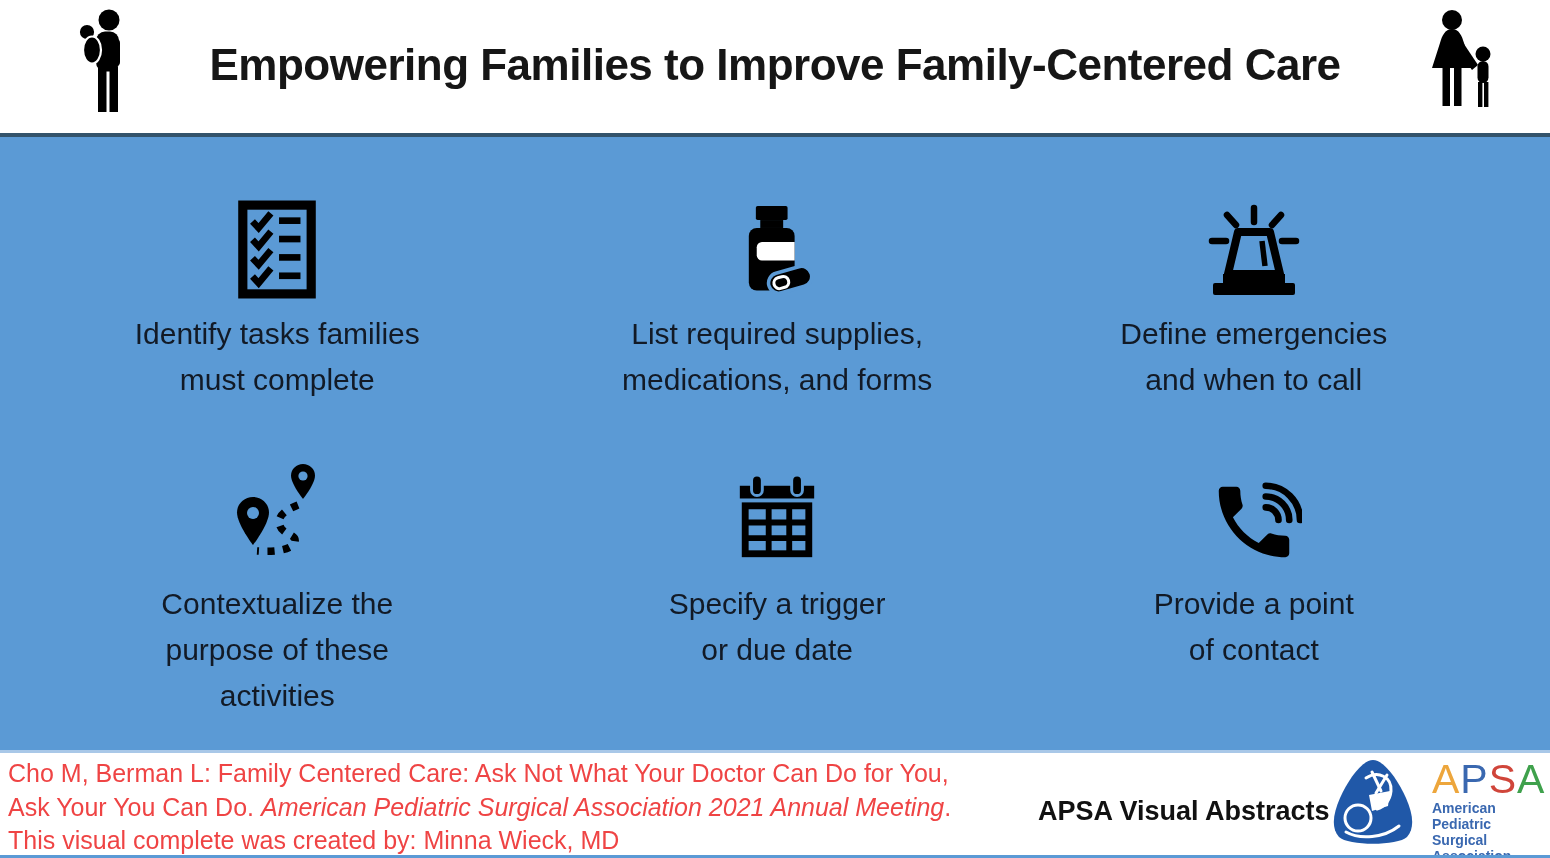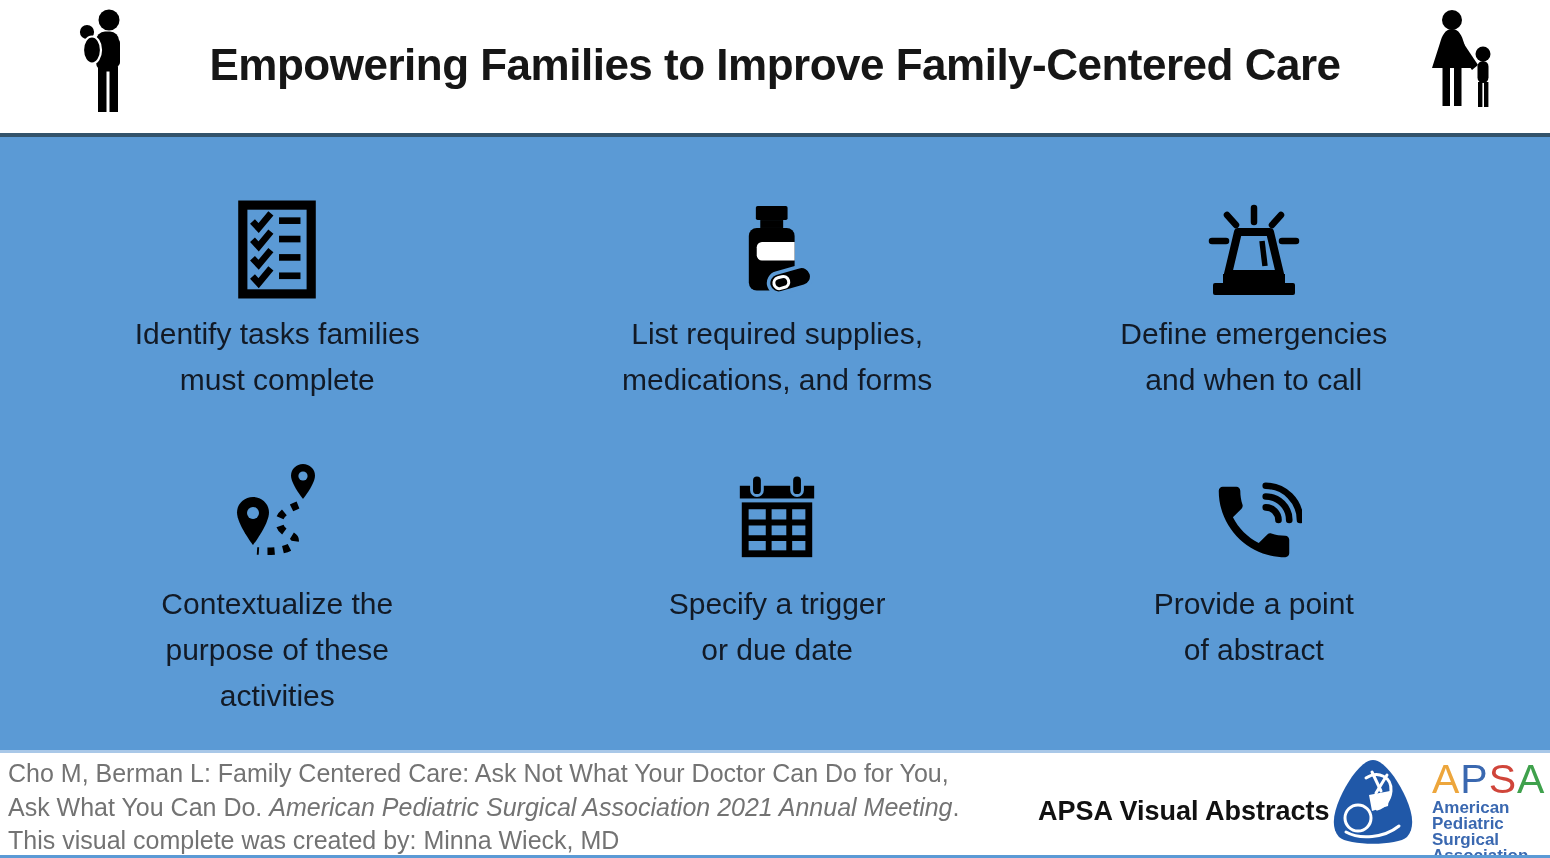--- a/index.html
+++ b/index.html
@@ -33,30 +33,30 @@
   .row2{top:320px;}
   .cell{display:flex;flex-direction:column;align-items:center;}
   .cell-1{width:35%;}
   .cell-2{width:29.5%;}
   .cell-3{width:32%;}
   .icon-box{height:112px;display:flex;align-items:flex-end;justify-content:center;margin-bottom:12px;}
   .caption{font-size:30px;line-height:46px;color:var(--text-dark);text-align:center;white-space:pre-line;}
 
   
   .footer{position:absolute;top:756px;left:0;width:100%;height:102px;background:#fff;}
-  .citation{position:absolute;left:8px;top:1px;width:1020px;font-size:25px;line-height:33.5px;color:#737373;}
+  .citation{position:absolute;left:8px;top:1px;width:1020px;font-size:25px;line-height:33.5px;color:#ef4444;}
   .italic{font-style:italic;margin-top:8px;}
   .brand-label{position:absolute;left:1038px;top:40px;font-size:27px;font-weight:700;color:#111;}
   .emblem{position:absolute;left:1322px;top:0px;}
   .apsa-block{position:absolute;left:1432px;top:2px;width:118px;}
   .apsa-letters{font-size:41px;line-height:42px;font-weight:400;letter-spacing:1px;}
   .apsa-letters span{display:inline-block;}
   .ltr-1{color:var(--apsa-a1);} .ltr-2{color:var(--apsa-p);}
   .ltr-3{color:var(--apsa-s);} .ltr-4{color:var(--apsa-a2);}
-  .org-line{font-size:17px;font-weight:700;color:var(--apsa-p);line-height:16px;}
+  .org-line{font-size:14px;font-weight:700;color:var(--apsa-p);line-height:16px;}
   .bottom-edge{position:absolute;bottom:0;left:0;width:100%;height:3px;background:var(--accent-blue);}
   svg{display:block;}
 </style>
 </head>
 <body>
 
 <div class="stage">
 
   <div class="header">
     <div class="hicon-left">
@@ -189,29 +189,29 @@
           <svg width="96" height="94" viewBox="0 0 48 48">
             <path d="M13.24 21.58c2.88 5.66 7.52 10.28 13.18 13.18l4.4-4.4c.54-.54 1.34-.72 2.04-.48 2.24.74 4.66 1.14 7.14 1.14 1.1 0 2 .9 2 2V40c0 1.1-.9 2-2 2-18.78 0-34-15.22-34-34 0-1.1.9-2 2-2h7c1.1 0 2 .9 2 2 0 2.5.4 4.9 1.14 7.14.22.7.06 1.48-.5 2.04l-4.4 4.4z" fill="#000"></path>
             <g fill="none" stroke="#000" stroke-width="3.4" stroke-linecap="round">
               <path d="M30 16.5 A6.5 6.5 0 0 1 36.5 23"></path>
               <path d="M30 11 A12 12 0 0 1 42 23"></path>
               <path d="M30 5.5 A17.5 17.5 0 0 1 47.5 23"></path>
             </g>
           </svg>
         </div>
         <div class="caption">Provide a point
-of abstract</div>
+of contact</div>
       </div>
     </div>
   </div>
 
   <div class="footer">
     <div class="citation">
       <div>Cho M, Berman L: Family Centered Care: Ask Not What Your Doctor Can Do for You,</div>
-      <div><span>Ask What You Can Do. </span><span class="italic">American Pediatric Surgical Association 2021 Annual Meeting</span><span>.</span></div>
+      <div><span>Ask Your You Can Do. </span><span class="italic">American Pediatric Surgical Association 2021 Annual Meeting</span><span>.</span></div>
       <div>This visual complete was created by: Minna Wieck, MD</div>
     </div>
 
     <div class="brand-label">APSA Visual Abstracts</div>
 
     <div class="emblem">
       <svg width="102" height="102" viewBox="0 0 102 102">
         <path d="M51 4 C 62 4 76 24 84 42 C 91 58 93 72 85 81 C 76 90 26 90 17 81 C 9 72 11 58 18 42 C 26 24 40 4 51 4 Z" fill="#2058A8"></path>
         <g fill="none" stroke="#fff" stroke-width="3" stroke-linecap="round">
           <path d="M44 22 C 56 14 70 21 69 35 C 68 45 62 51 55 53"></path>

